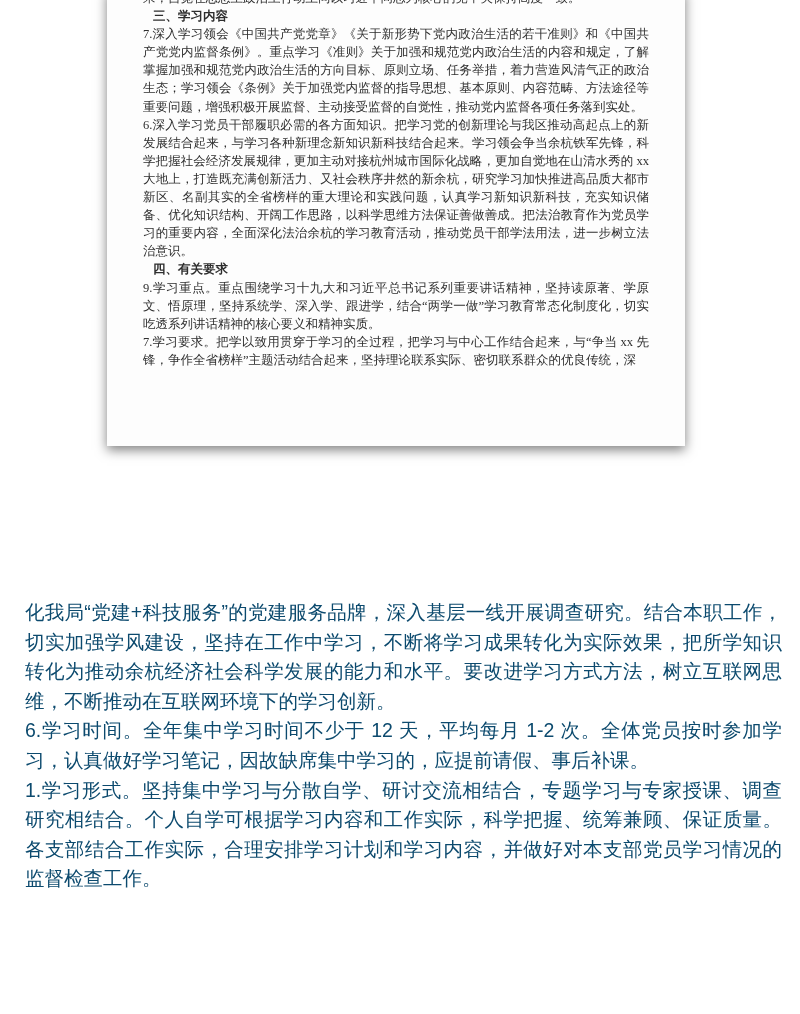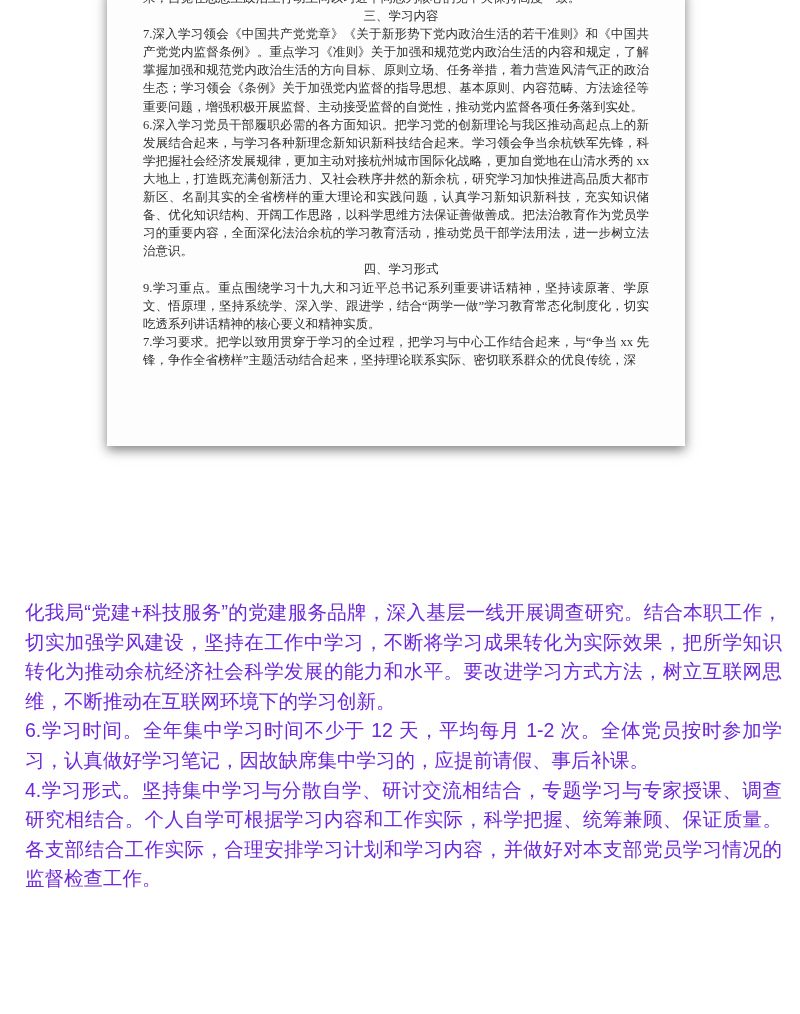--- a/index.html
+++ b/index.html
@@ -33,59 +33,59 @@
     font-size: 12.5px;
     line-height: 18.1px;
     color: #2e2e2e;
     text-align: justify;
   }
   .doc-text p {
     margin: 0;
     padding: 0;
   }
   .doc-text p.heading {
-    font-weight: normal;
+    font-weight: bold;
     text-indent: 10px;
-    text-align: center;
+    text-align: left;
   }
   
   .article {
     position: absolute;
     left: 0;
     top: 598px;
     width: 800px;
     box-sizing: border-box;
     padding: 0 18px 0 25px;
     font-size: 19.5px;
     line-height: 29.6px;
-    color: #6d28d9;
+    color: #0c4a6e;
     text-align: justify;
     font-family: "Liberation Sans", "DejaVu Sans", sans-serif;
   }
   .article p {
     margin: 0;
     padding: 0;
   }
 </style>
 </head>
 <body>
 
 <div class="page">
 
   <div class="doc-card">
     <div class="doc-text">
       <p>来，自觉在思想上政治上行动上同以习近平同志为核心的党中央保持高度一致。</p>
       <p class="heading">三、学习内容</p>
       <p>7.深入学习领会《中国共产党党章》《关于新形势下党内政治生活的若干准则》和《中国共产党党内监督条例》。重点学习《准则》关于加强和规范党内政治生活的内容和规定，了解掌握加强和规范党内政治生活的方向目标、原则立场、任务举措，着力营造风清气正的政治生态；学习领会《条例》关于加强党内监督的指导思想、基本原则、内容范畴、方法途径等重要问题，增强积极开展监督、主动接受监督的自觉性，推动党内监督各项任务落到实处。</p>
       <p>6.深入学习党员干部履职必需的各方面知识。把学习党的创新理论与我区推动高起点上的新发展结合起来，与学习各种新理念新知识新科技结合起来。学习领会争当余杭铁军先锋，科学把握社会经济发展规律，更加主动对接杭州城市国际化战略，更加自觉地在山清水秀的 xx 大地上，打造既充满创新活力、又社会秩序井然的新余杭，研究学习加快推进高品质大都市新区、名副其实的全省榜样的重大理论和实践问题，认真学习新知识新科技，充实知识储备、优化知识结构、开阔工作思路，以科学思维方法保证善做善成。把法治教育作为党员学习的重要内容，全面深化法治余杭的学习教育活动，推动党员干部学法用法，进一步树立法治意识。</p>
-      <p class="heading">四、学习形式</p>
+      <p class="heading">四、有关要求</p>
       <p>9.学习重点。重点围绕学习十九大和习近平总书记系列重要讲话精神，坚持读原著、学原文、悟原理，坚持系统学、深入学、跟进学，结合“两学一做”学习教育常态化制度化，切实吃透系列讲话精神的核心要义和精神实质。</p>
       <p>7.学习要求。把学以致用贯穿于学习的全过程，把学习与中心工作结合起来，与“争当 xx 先锋，争作全省榜样”主题活动结合起来，坚持理论联系实际、密切联系群众的优良传统，深</p>
     </div>
   </div>
 
   <div class="article">
     <p>化我局“党建+科技服务”的党建服务品牌，深入基层一线开展调查研究。结合本职工作，切实加强学风建设，坚持在工作中学习，不断将学习成果转化为实际效果，把所学知识转化为推动余杭经济社会科学发展的能力和水平。要改进学习方式方法，树立互联网思维，不断推动在互联网环境下的学习创新。</p>
     <p>6.学习时间。全年集中学习时间不少于 12 天，平均每月 1-2 次。全体党员按时参加学习，认真做好学习笔记，因故缺席集中学习的，应提前请假、事后补课。</p>
-    <p>4.学习形式。坚持集中学习与分散自学、研讨交流相结合，专题学习与专家授课、调查研究相结合。个人自学可根据学习内容和工作实际，科学把握、统筹兼顾、保证质量。各支部结合工作实际，合理安排学习计划和学习内容，并做好对本支部党员学习情况的监督检查工作。</p>
+    <p>1.学习形式。坚持集中学习与分散自学、研讨交流相结合，专题学习与专家授课、调查研究相结合。个人自学可根据学习内容和工作实际，科学把握、统筹兼顾、保证质量。各支部结合工作实际，合理安排学习计划和学习内容，并做好对本支部党员学习情况的监督检查工作。</p>
   </div>
 
 </div>
 
 </body></html>

